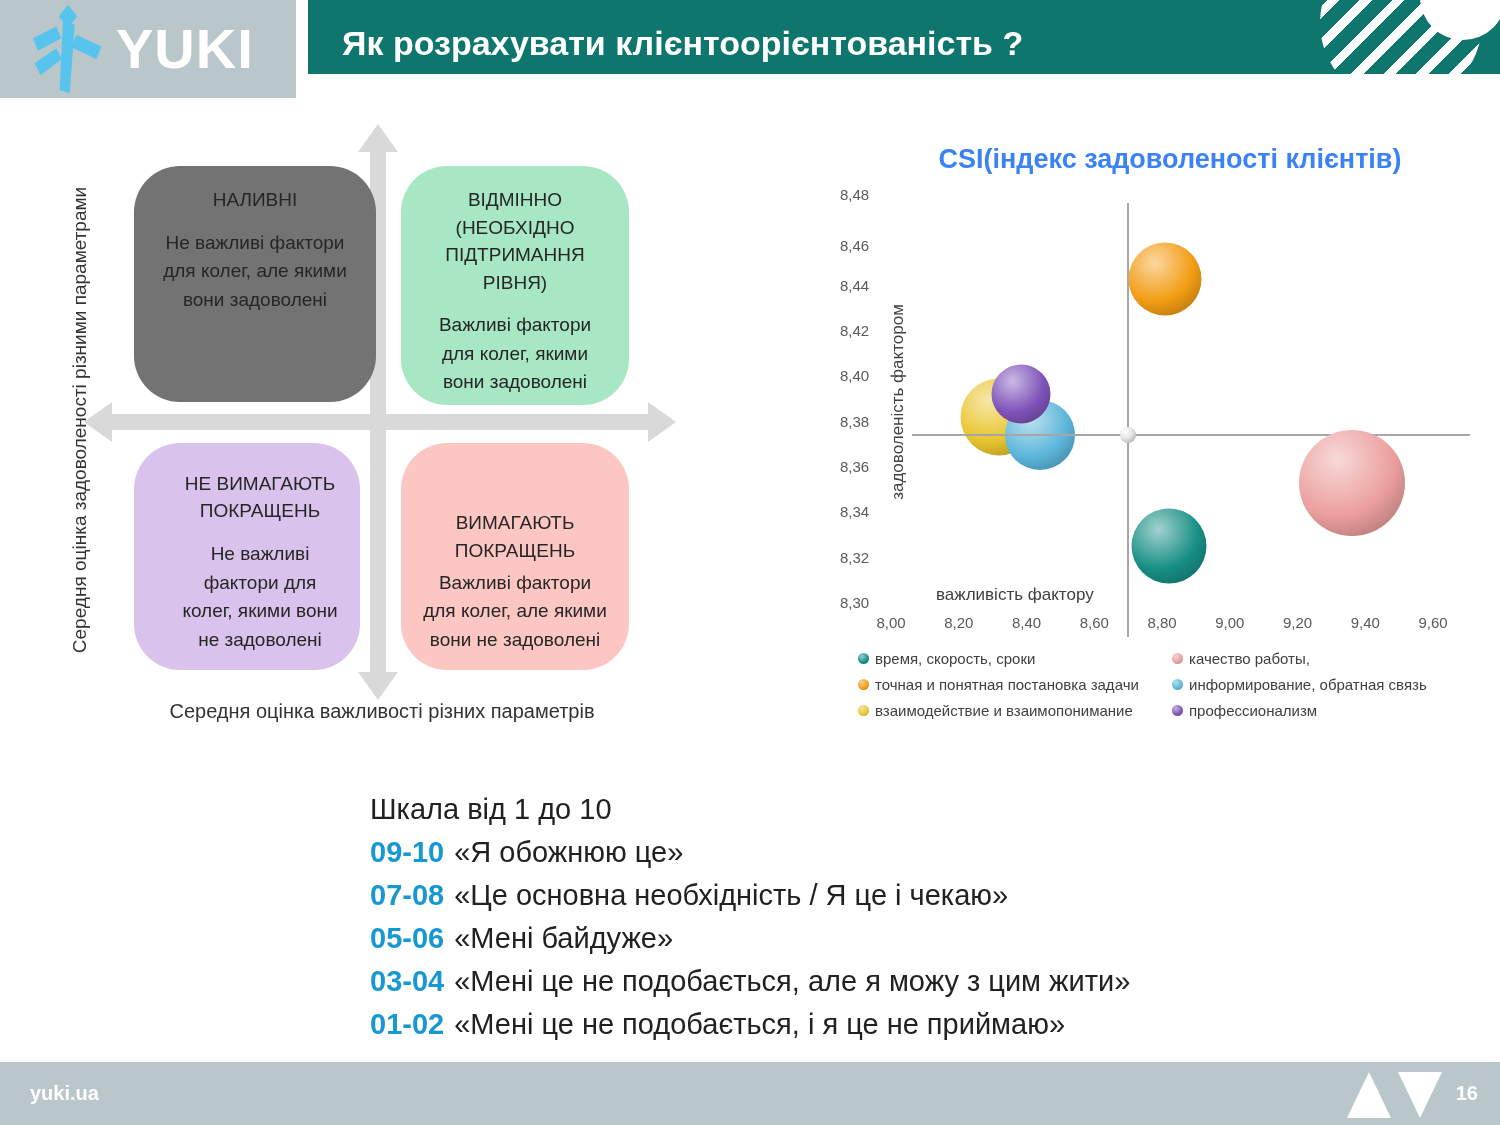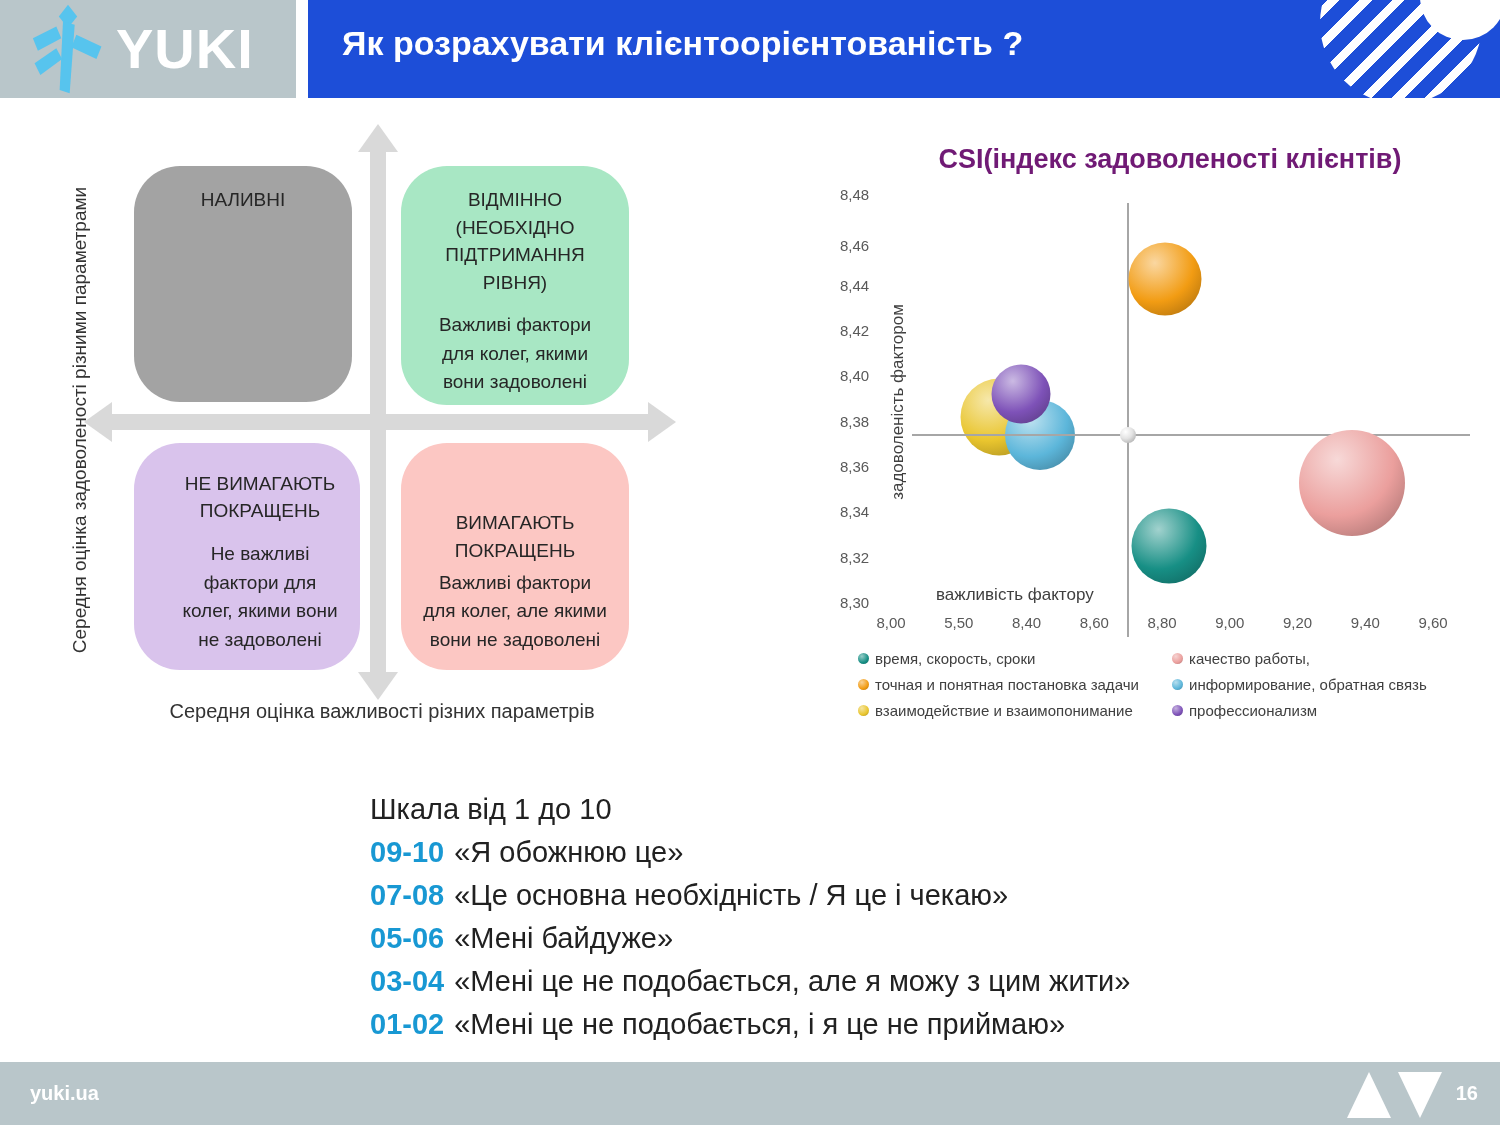--- a/index.html
+++ b/index.html
@@ -4,21 +4,21 @@
 <style>
   html,body{margin:0;padding:0;background:#e8e8e8;}
   .slide{position:relative;width:1500px;height:1125px;background:#ffffff;overflow:hidden;
          font-family:"Liberation Sans","DejaVu Sans",sans-serif;}
 
   
   .hdr-logo{position:absolute;left:0;top:0;width:296px;height:98px;background:#b9c6ca;
             display:flex;align-items:center;padding-left:26px;box-sizing:border-box;}
   .hdr-logo svg{width:84px;height:92px;margin-right:6px;}
   .hdr-logo .word{color:#ffffff;font-size:56px;font-weight:800;letter-spacing:1px;line-height:1;}
-  .hdr-title{position:absolute;left:308px;top:0;right:0;height:98px;background:#1d4ed8;overflow:hidden;}
+  .hdr-title{position:absolute;left:308px;top:0;right:0;height:74px;background:#0f766e;overflow:hidden;}
   .hdr-title h1{margin:0;position:absolute;left:34px;top:24px;color:#ffffff;font-size:34px;font-weight:bold;white-space:nowrap;}
   .deco-ball{position:absolute;right:18px;top:-58px;width:162px;height:162px;border-radius:50%;
              background:repeating-linear-gradient(135deg,#ffffff 0 9px,rgba(255,255,255,0) 9px 23px);}
   .deco-circle{position:absolute;right:-6px;top:-46px;width:86px;height:86px;border-radius:50%;background:#ffffff;}
 
   
   .arrow-shaft{position:absolute;background:#d9d9d9;}
   .tri{position:absolute;width:0;height:0;}
   .qbox{position:absolute;border-radius:46px;box-sizing:border-box;display:flex;flex-direction:column;
         align-items:center;text-align:center;padding:20px 22px;color:#262626;}
@@ -26,21 +26,21 @@
   .qbox .qbody{font-size:19px;line-height:1.5;}
   .q-top{justify-content:flex-start;}
   .q-bottom{justify-content:flex-end;padding-bottom:16px;}
   .q-tight .qtitle{margin-bottom:4px;text-align:center;}
   .axis-label-v{position:absolute;left:80px;top:420px;transform:translate(-50%,-50%) rotate(-90deg);
                 white-space:nowrap;font-size:19px;color:#333333;}
   .axis-label-h{position:absolute;left:132px;top:700px;width:500px;text-align:center;font-size:20px;color:#333333;}
 
   
   .chart{position:absolute;left:840px;top:130px;width:660px;height:612px;}
-  .chart .ctitle{position:absolute;left:0;right:0;top:14px;text-align:center;color:#701a75;
+  .chart .ctitle{position:absolute;left:0;right:0;top:14px;text-align:center;color:#3b82f6;
                  font-size:27px;font-weight:bold;}
   .ytick{position:absolute;left:0;width:46px;text-align:left;font-size:15px;color:#595959;line-height:18px;}
   .xtick{position:absolute;width:60px;text-align:center;font-size:15px;color:#595959;top:484px;}
   .grid-line{position:absolute;background:#a6a6a6;}
   .cross-marker{position:absolute;width:16px;height:16px;border-radius:50%;z-index:7;
                 background:radial-gradient(circle at 35% 30%,#ffffff 0%,#e3e3e3 45%,#9c9c9c 100%);}
   .bubble{position:absolute;border-radius:50%;transform:translate(-50%,-50%);}
   .ylab{position:absolute;left:58px;top:272px;transform:translate(-50%,-50%) rotate(-90deg);
         white-space:nowrap;font-size:17px;color:#404040;}
   .xlab{position:absolute;left:96px;top:455px;white-space:nowrap;font-size:17px;color:#404040;}
@@ -85,22 +85,23 @@
   <div>
 
     <div class="arrow-shaft" style="left:370px;top:150px;width:16px;height:524px;"></div>
     <div class="tri" style="left:358px;top:124px;border-left:20px solid transparent;border-right:20px solid transparent;border-bottom:28px solid #d9d9d9;"></div>
     <div class="tri" style="left:358px;top:672px;border-left:20px solid transparent;border-right:20px solid transparent;border-top:28px solid #d9d9d9;"></div>
 
     <div class="arrow-shaft" style="left:112px;top:414px;width:536px;height:16px;"></div>
     <div class="tri" style="left:84px;top:402px;border-top:20px solid transparent;border-bottom:20px solid transparent;border-right:28px solid #d9d9d9;"></div>
     <div class="tri" style="left:648px;top:402px;border-top:20px solid transparent;border-bottom:20px solid transparent;border-left:28px solid #d9d9d9;"></div>
 
-    <div class="qbox q-top" style="left: 134px; top: 166px; width: 218px; height: 236px; background: #a3a3a3;">
+    <div class="qbox q-top" style="left: 134px; top: 166px; width: 242px; height: 236px; background: #737373;">
       <div class="qtitle">НАЛИВНІ</div>
+      <div class="qbody">Не важливі фактори для колег, але якими вони задоволені</div>
     </div>
     <div class="qbox q-top" style="left: 401px; top: 166px; width: 228px; height: 239px; background: rgb(168, 231, 196);">
       <div class="qtitle">ВІДМІННО (НЕОБХІДНО ПІДТРИМАННЯ РІВНЯ)</div>
       <div class="qbody">Важливі фактори для колег, якими вони задоволені</div>
     </div>
     <div class="qbox q-bottom" style="left: 134px; top: 443px; width: 226px; height: 227px; background: rgb(217, 195, 236); padding-left: 48px;">
       <div class="qtitle">НЕ ВИМАГАЮТЬ ПОКРАЩЕНЬ</div>
       <div class="qbody">Не важливі фактори для колег, якими вони не задоволені</div>
     </div>
     <div class="qbox q-bottom q-tight" style="left: 401px; top: 443px; width: 228px; height: 227px; background: rgb(252, 199, 195);">
@@ -120,21 +121,21 @@
       <div class="ytick" style="top: 107px;">8,46</div>
       <div class="ytick" style="top: 146.667px;">8,44</div>
       <div class="ytick" style="top: 192px;">8,42</div>
       <div class="ytick" style="top: 237.333px;">8,40</div>
       <div class="ytick" style="top: 282.667px;">8,38</div>
       <div class="ytick" style="top: 328px;">8,36</div>
       <div class="ytick" style="top: 373.333px;">8,34</div>
       <div class="ytick" style="top: 418.667px;">8,32</div>
       <div class="ytick" style="top: 464px;">8,30</div>
       <div class="xtick" style="left: 21px;">8,00</div>
-      <div class="xtick" style="left: 88.75px;">5,50</div>
+      <div class="xtick" style="left: 88.75px;">8,20</div>
       <div class="xtick" style="left: 156.5px;">8,40</div>
       <div class="xtick" style="left: 224.25px;">8,60</div>
       <div class="xtick" style="left: 292px;">8,80</div>
       <div class="xtick" style="left: 359.75px;">9,00</div>
       <div class="xtick" style="left: 427.5px;">9,20</div>
       <div class="xtick" style="left: 495.25px;">9,40</div>
       <div class="xtick" style="left: 563px;">9,60</div>
       <div class="grid-line" style="left: 287.125px; top: 73px; width: 2px; height: 434px; z-index: 6;"></div>
       <div class="grid-line" style="left: 72px; top: 304.267px; width: 558px; height: 2px; z-index: 6;"></div>
       <div class="cross-marker" style="left: 280.125px; top: 297.267px;"></div>

